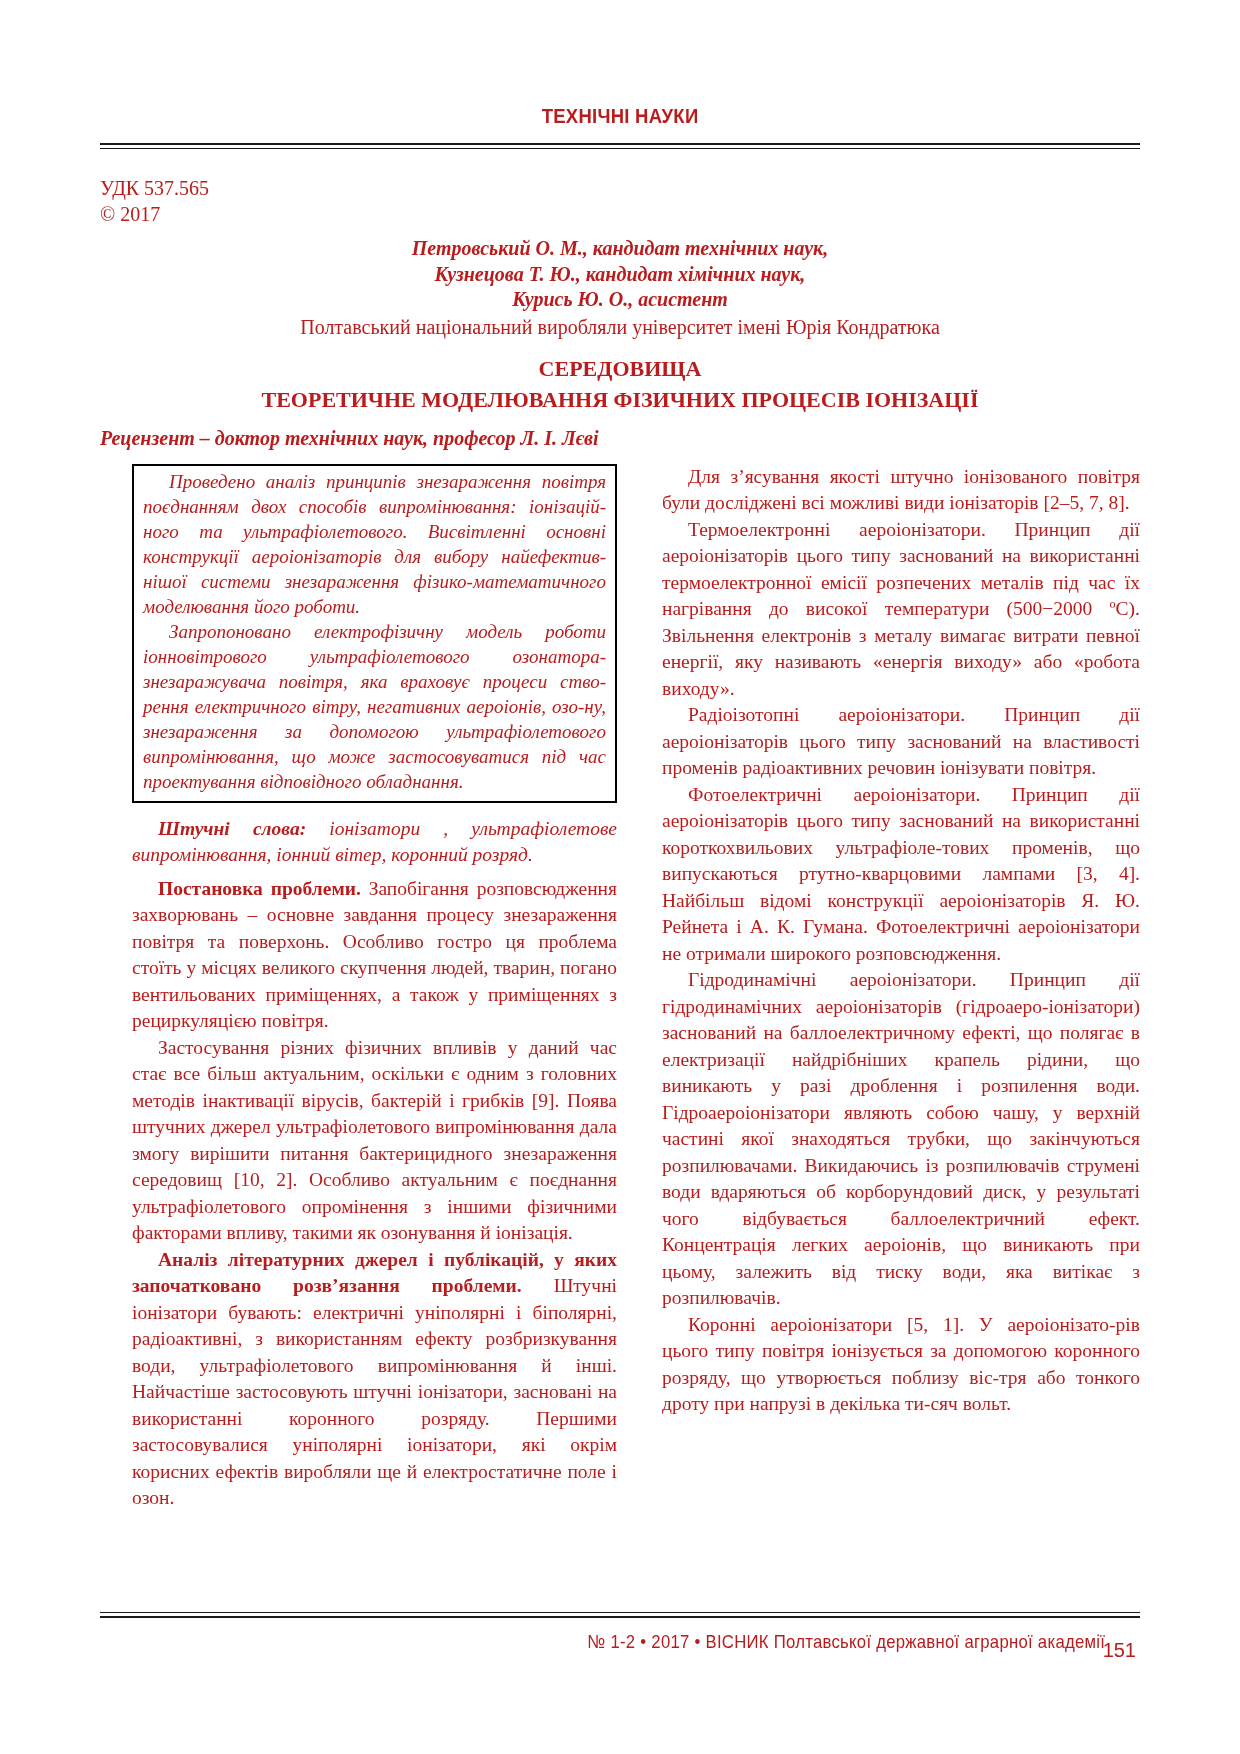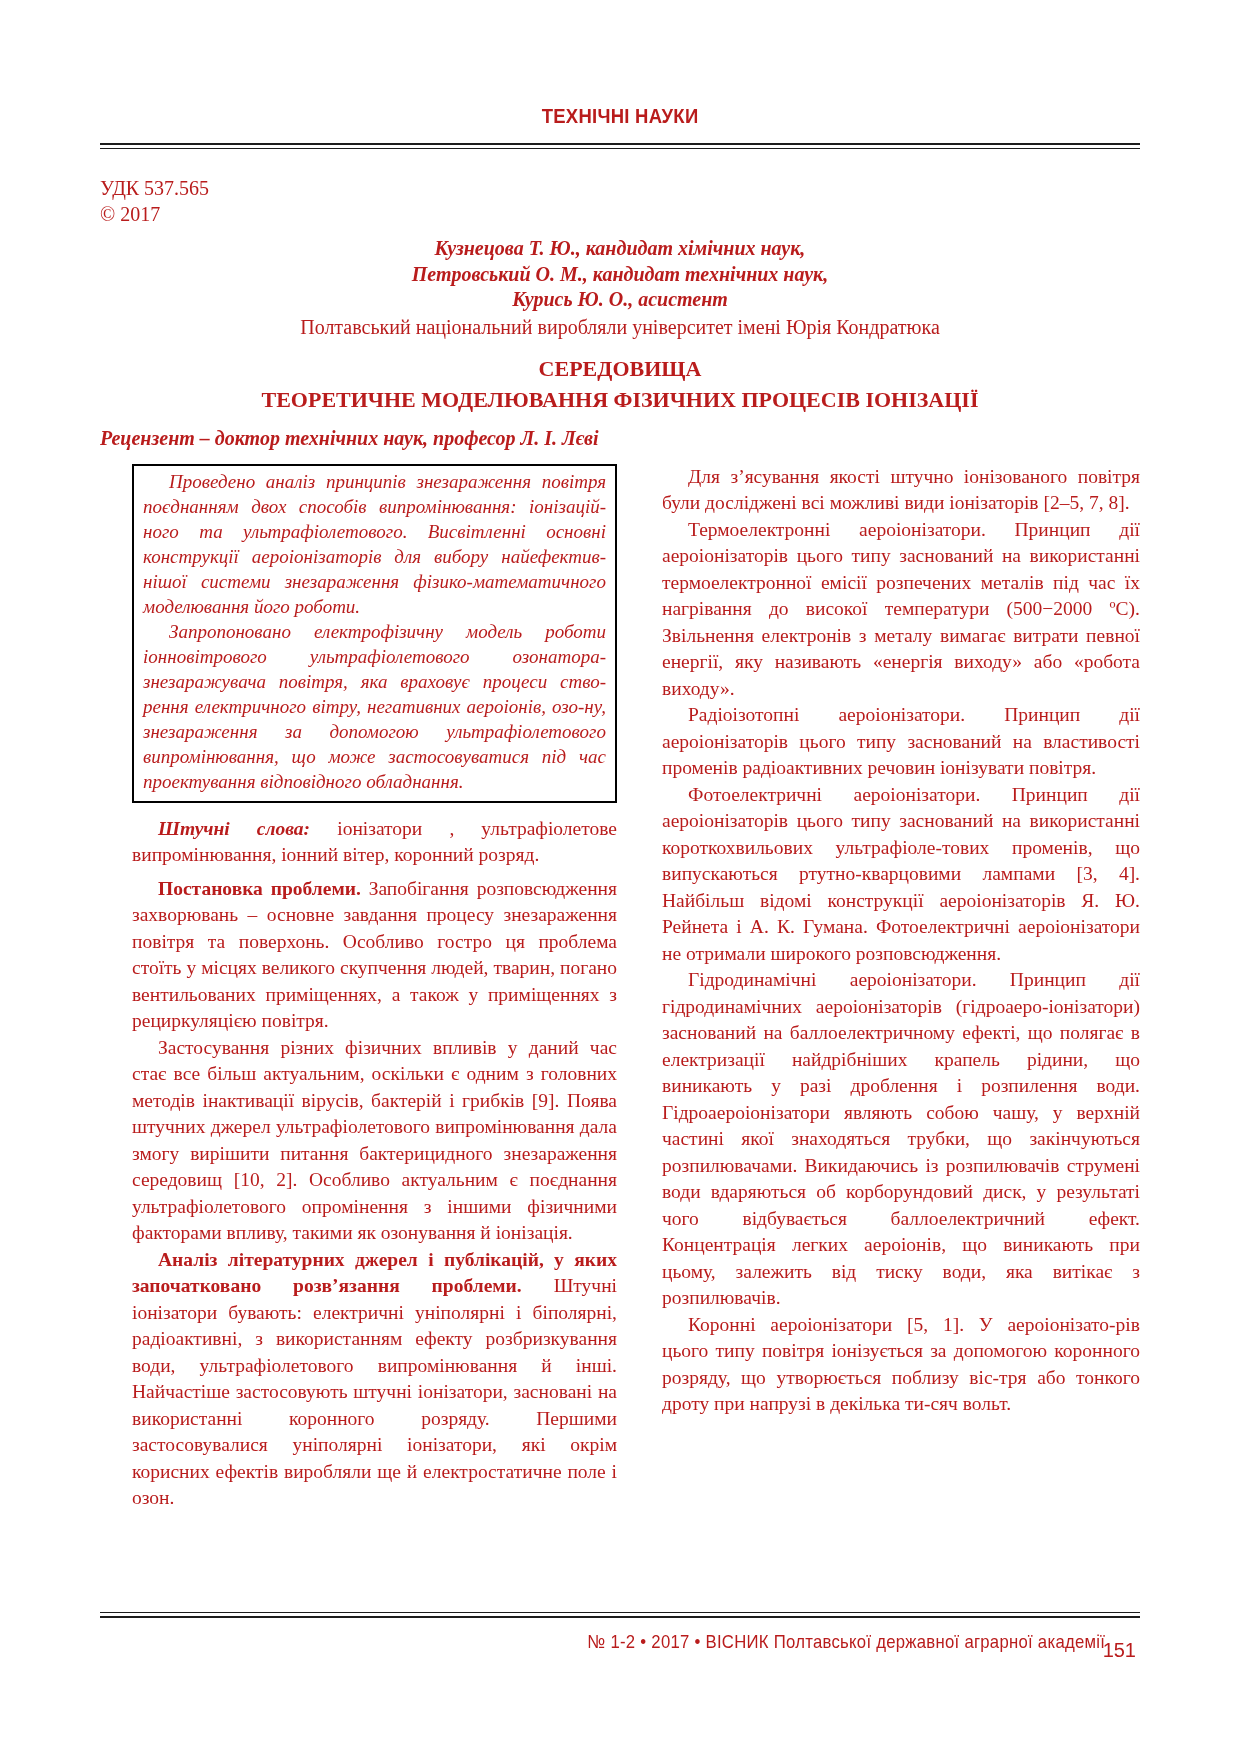--- a/index.html
+++ b/index.html
@@ -19,21 +19,21 @@
   .affiliation{margin-top:3px;text-align:center;font-size:20px;}
   .title{margin:14px 0 0 0;text-align:center;font-weight:bold;font-size:22px;line-height:31px;}
   .reviewer{margin-top:12px;text-align:left;font-weight:bold;font-style:italic;font-size:20px;}
   .columns{display:flex;gap:45px;margin-top:14px;}
   .col-left{flex:0 0 485px;width:485px;margin-left:32px;}
   .col-right{flex:1;min-width:0;}
   .abstract-box{border:2px solid #000;padding:3px 9px 7px 9px;font-style:italic;font-size:19px;line-height:25px;}
   .abstract-box p{margin:0;text-indent:26px;text-align:justify;}
   .keywords{margin:13px 0 8px 0;font-size:19.5px;line-height:26px;text-align:justify;text-indent:26px;}
   .kw-label{font-weight:bold;font-style:italic;}
-  .kw-text{}
+  .kw-text{font-style:italic;}
   p.body{margin:0;font-size:19.5px;line-height:26.5px;text-align:justify;text-indent:26px;}
   p.body b{font-weight:bold;}
   .footer{position:absolute;left:100px;right:100px;top:1612px;}
   .footer-row{margin-top:13px;position:relative;text-align:right;}
   .journal{font-family:"Liberation Sans", sans-serif;font-size:19px;}
   .pagenum{position:absolute;right:4px;top:8px;font-size:20px;font-family:Liberation Sans, sans-serif;}
 </style>
 </head>
 <body>
 
@@ -43,22 +43,22 @@
     <span class="condensed">ТЕХНІЧНІ НАУКИ</span>
   </div>
   <div class="double-rule head-rule"></div>
 
   <div class="meta-block">
     <div>УДК 537.565</div>
     <div>© 2017</div>
   </div>
 
   <div class="authors">
+    <div>Петровський О. М., кандидат технічних наук,</div>
     <div>Кузнецова Т. Ю., кандидат хімічних наук,</div>
-    <div>Петровський О. М., кандидат технічних наук,</div>
     <div>Курись Ю. О., асистент</div>
   </div>
 
   <div class="affiliation">Полтавський національний виробляли університет імені Юрія Кондратюка</div>
 
   <div class="title">
     <div>СЕРЕДОВИЩА</div>
     <div>ТЕОРЕТИЧНЕ МОДЕЛЮВАННЯ ФІЗИЧНИХ ПРОЦЕСІВ ІОНІЗАЦІЇ</div>
   </div>
 

